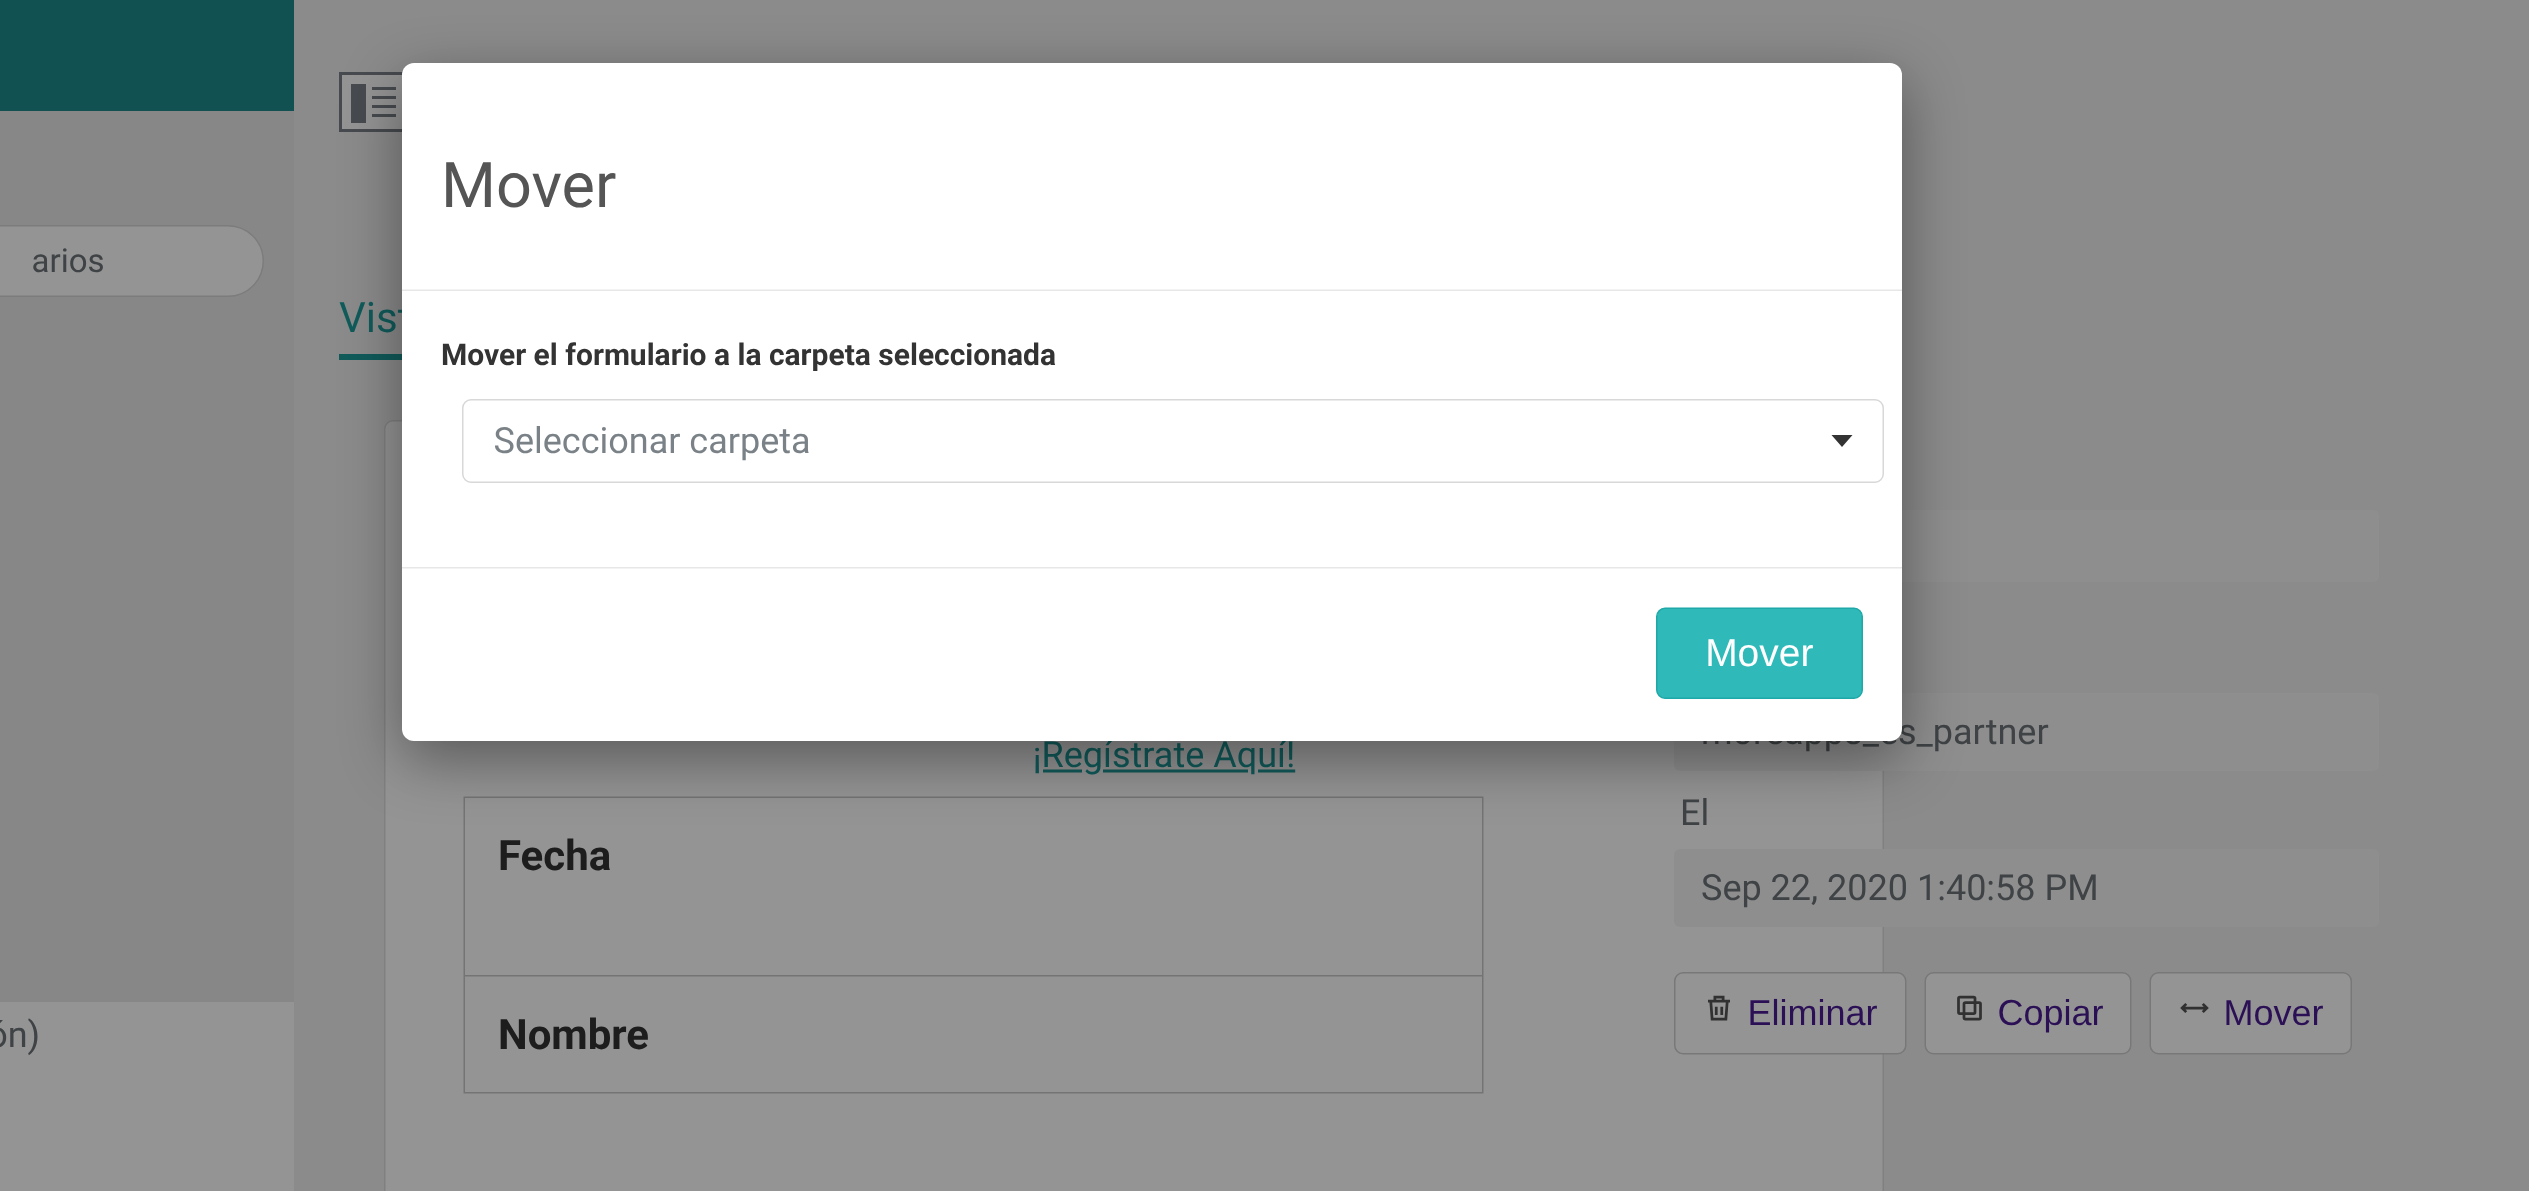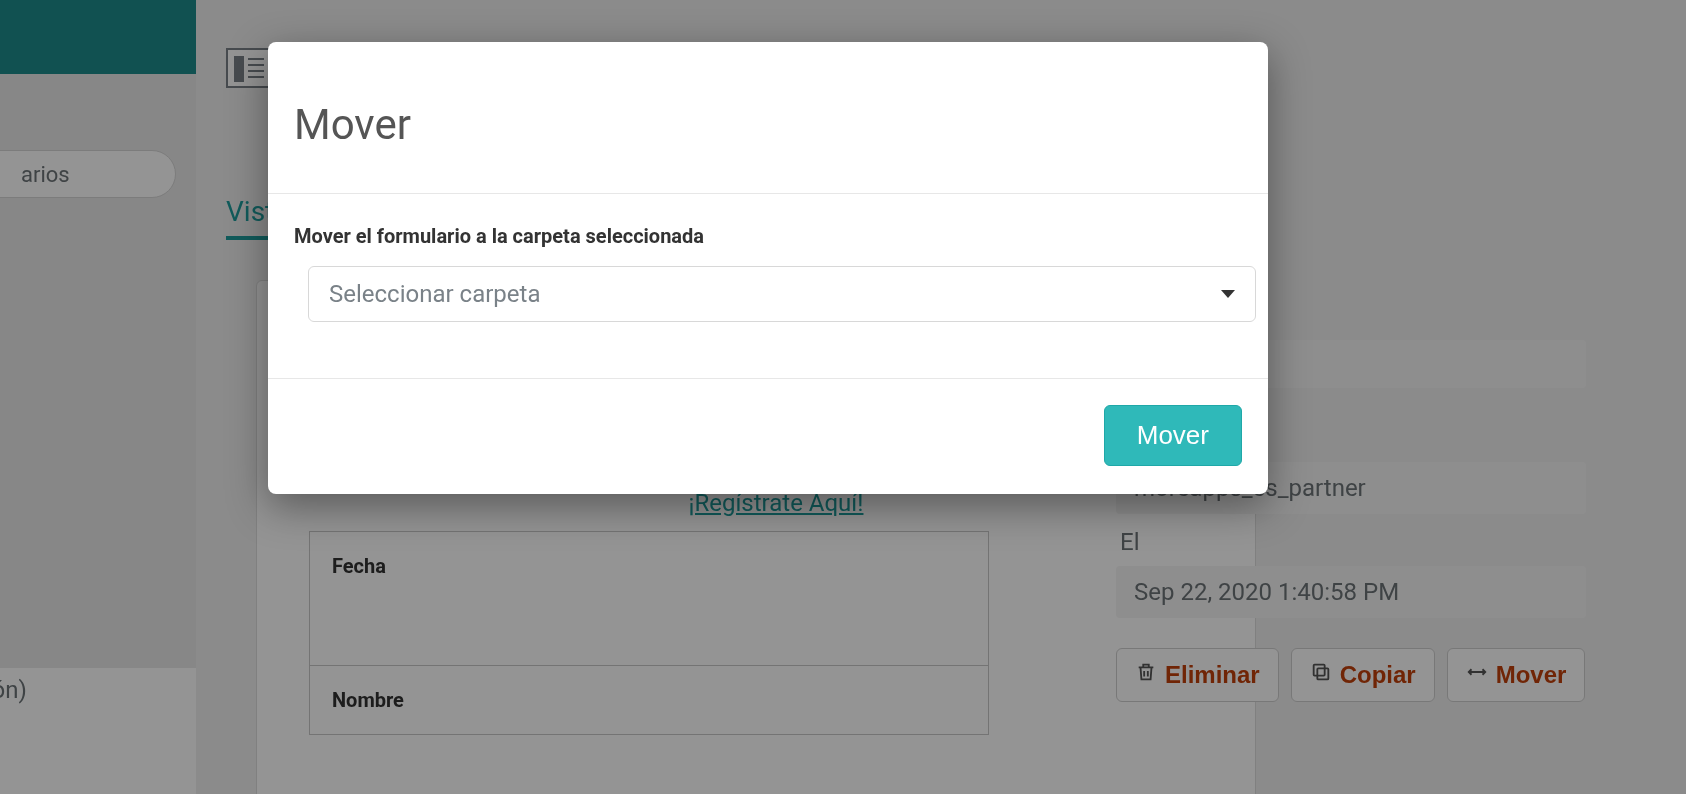--- a/index.html
+++ b/index.html
@@ -54,41 +54,40 @@
   .form-inner {
     position: absolute; left: 52px; top: 180px; right: 12px;
     text-align: center; color: #333; font-size: 24px;
   }
   .form-link { color: #1e9e9e; text-decoration: underline; }
   .form-table {
     position: absolute; left: 52px; top: 250px; width: 680px;
     border: 1px solid #c9c9c9;
   }
   .form-table .cell {
-    border-bottom: 1px solid #c9c9c9; padding: 22px 22px 87px 22px;
-    font-size: 20px; font-weight: 700; color: #333;
+    border-bottom: 1px solid #c9c9c9; padding: 22px 22px 63px 22px;
+    font-size: 28px; font-weight: 700; color: #333;
   }
 
   .meta-panel {
     position: absolute; left: 920px; top: 340px; width: 470px;
   }
   .meta-box {
     background: #f5f5f5; border-radius: 4px; padding: 12px 18px;
     font-size: 24px; color: #6d7478; margin-bottom: 14px;
   }
   .meta-label { font-size: 24px; color: #6d7478; margin: 6px 4px 10px; }
 
   .action-row {
     position: absolute; left: 920px; top: 648px; display: flex; gap: 12px;
   }
   .action-btn {
     background: #fff; border: 1px solid #cfcfcf; border-radius: 6px;
-    padding: 12px 18px; font-size: 24px; color: #c2410c; display: flex; align-items: center; gap: 8px;
+    padding: 12px 18px; font-size: 24px; color: #4c1d95; display: flex; align-items: center; gap: 8px;
     cursor: pointer;
-    font-weight: bold;
   }
   .action-btn svg { width: 22px; height: 22px; stroke: #555; fill: none; stroke-width: 2; }
 
   
   .dim {
     position: absolute; inset: 0; background: rgba(0,0,0,0.42);
   }
 
   
   .modal {

